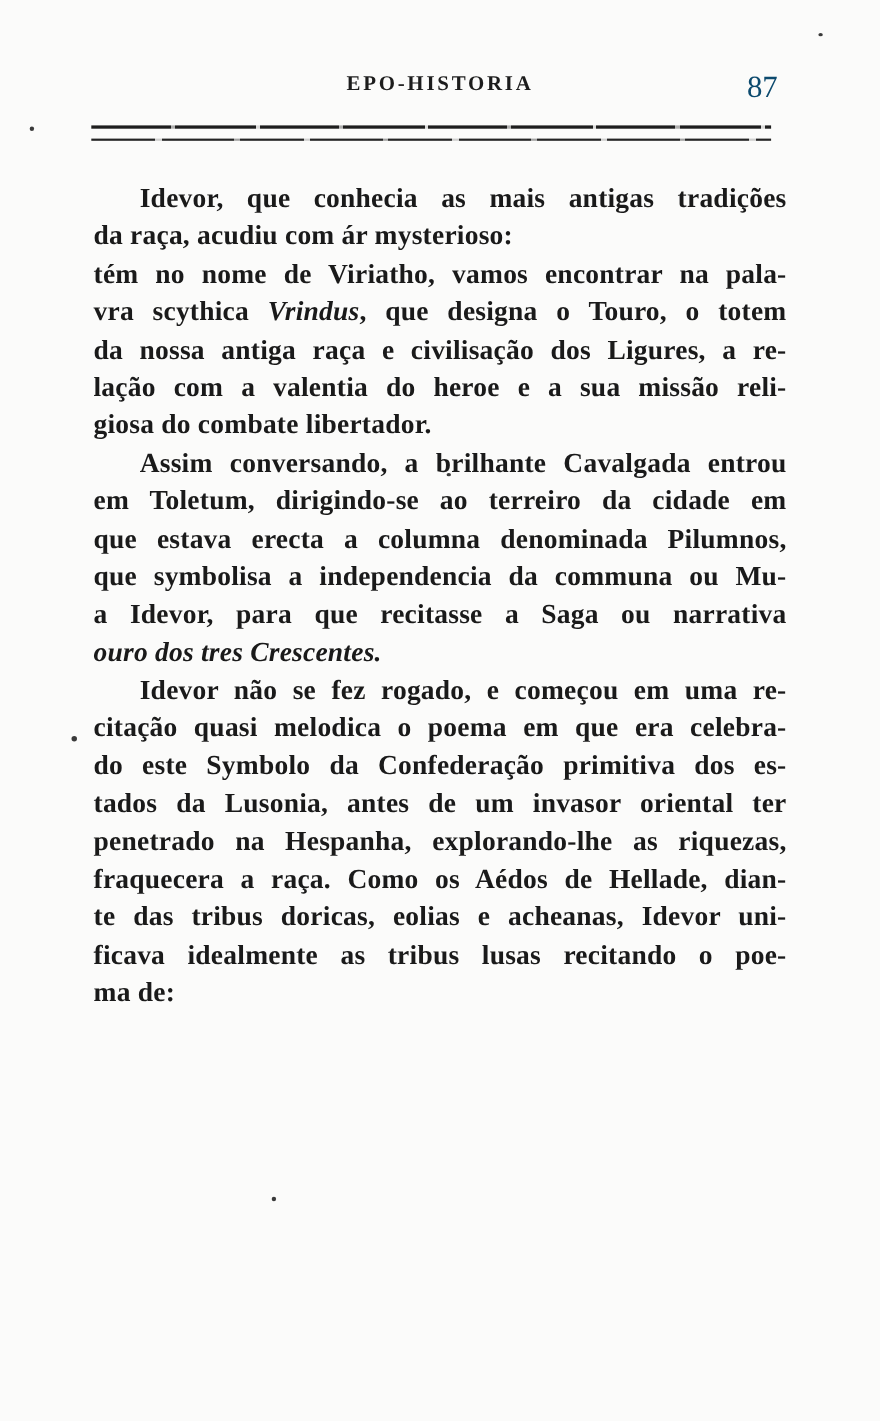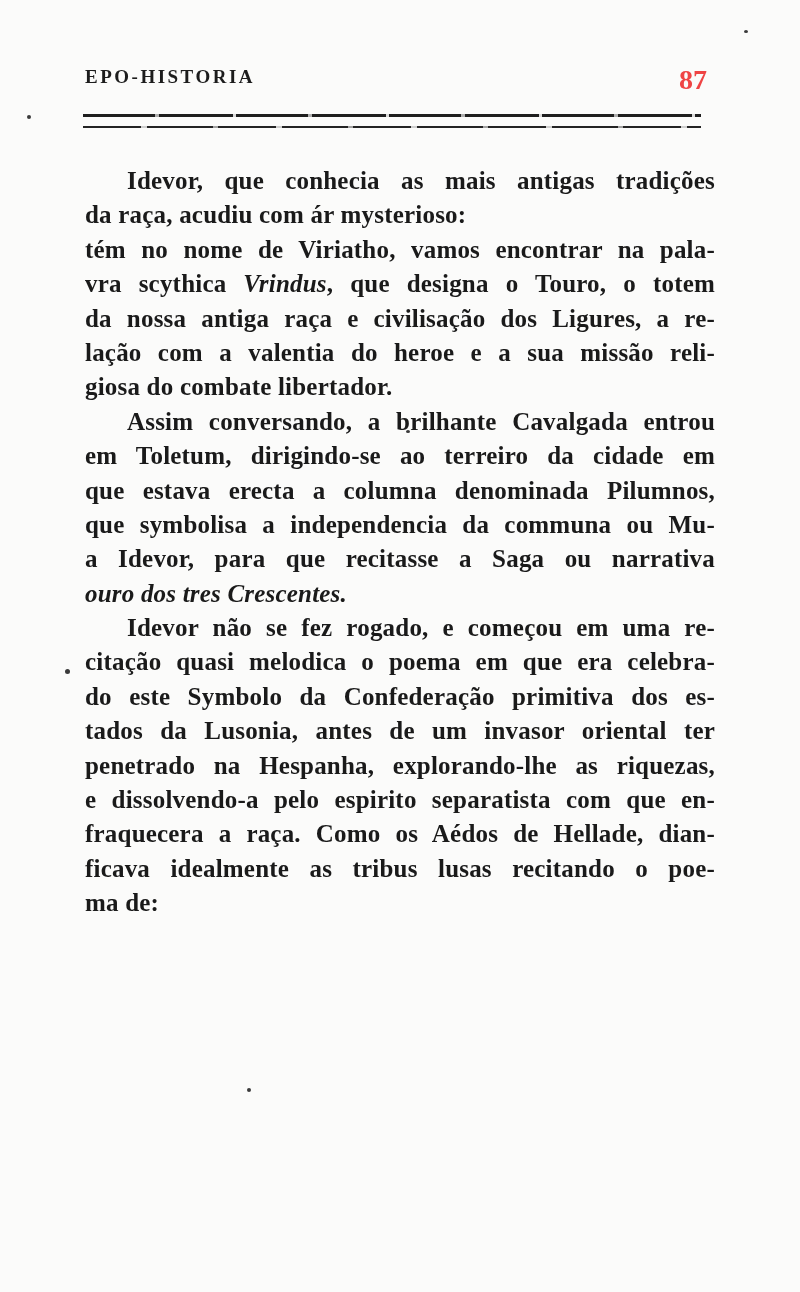--- a/index.html
+++ b/index.html
@@ -21,32 +21,33 @@
     top: 66px;
     left: 85px;
     width: 630px;
     height: 30px;
   }
   .head-title {
     position: absolute;
     left: 0;
     right: 0;
     top: 0;
+    text-align: center;
     font-size: 19px;
     font-weight: 700;
     letter-spacing: 2.5px;
     color: #1c1c1c;
   }
   .page-number {
     position: absolute;
     right: 8px;
     top: -2px;
     font-size: 28px;
-    font-weight: 700;
-    color: #ef4444;
+    font-weight: 400;
+    color: #0c4a6e;
     text-align: center;
   }
   .rule {
     position: absolute;
     left: 83px;
     width: 618px;
   }
   .rule-top {
     top: 114px;
     height: 3px;
@@ -125,22 +126,22 @@
       <div class="line justify"><span>em Toletum, dirigindo-se ao terreiro da cidade em</span></div>
       <div class="line justify"><span>que estava erecta a columna denominada Pilumnos,</span></div>
       <div class="line justify"><span>que symbolisa a independencia da communa ou Mu-</span></div>
       <div class="line justify"><span>a Idevor, para que recitasse a Saga ou narrativa</span></div>
       <div class="line"><span class="it">ouro dos tres Crescentes.</span></div>
       <div class="line indent justify"><span>Idevor não se fez rogado, e começou em uma re-</span></div>
       <div class="line justify"><span>citação quasi melodica o poema em que era celebra-</span></div>
       <div class="line justify"><span>do este Symbolo da Confederação primitiva dos es-</span></div>
       <div class="line justify"><span>tados da Lusonia, antes de um invasor oriental ter</span></div>
       <div class="line justify"><span>penetrado na Hespanha, explorando-lhe as riquezas,</span></div>
-      <div class="line justify"><span>e dissolvendo-a pelo espirito separatista com que en-</span></div>
       <div class="line justify"><span>fraquecera a raça. Como os Aédos de Hellade, dian-</span></div>
+      <div class="line justify"><span>te das tribus doricas, eolias e acheanas, Idevor uni-</span></div>
       <div class="line justify"><span>ficava idealmente as tribus lusas recitando o poe-</span></div>
       <div class="line"><span>ma de:</span></div>
     </div>
 
   <div class="speck speck-1"></div>
   <div class="speck speck-2"></div>
   <div class="speck speck-3"></div>
   <div class="speck speck-4"></div>
   <div class="speck speck-5"></div>
 

